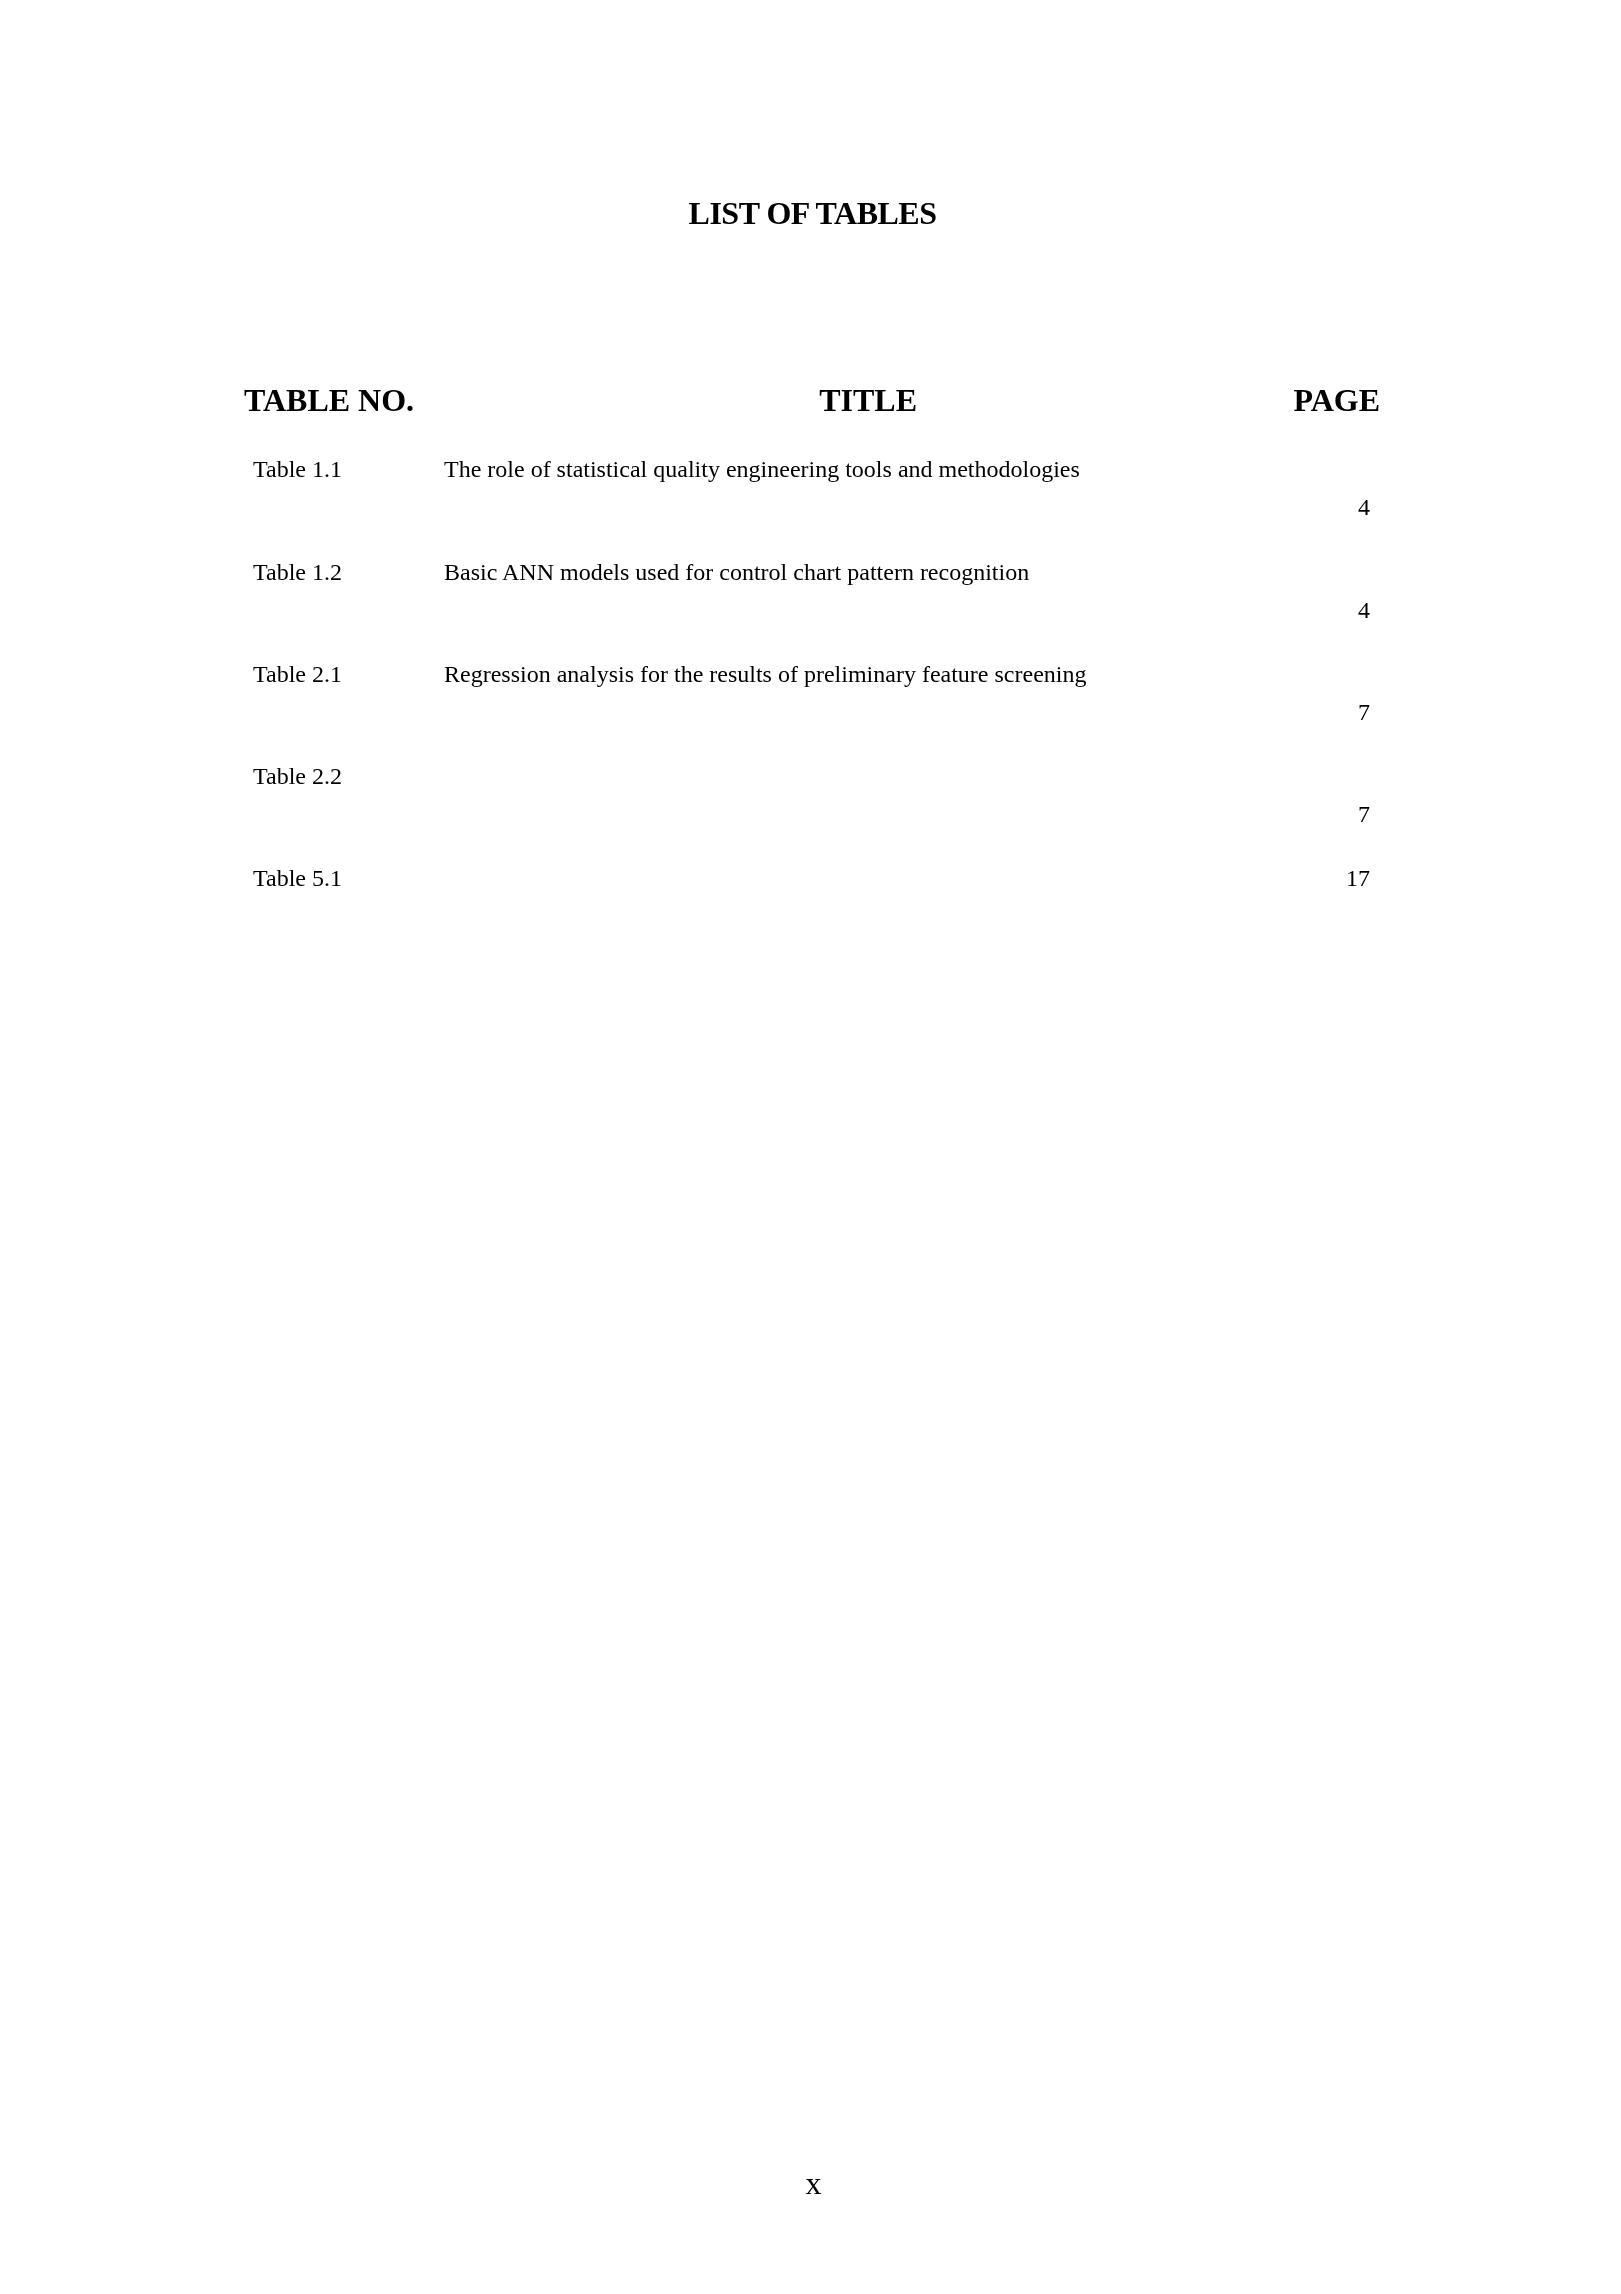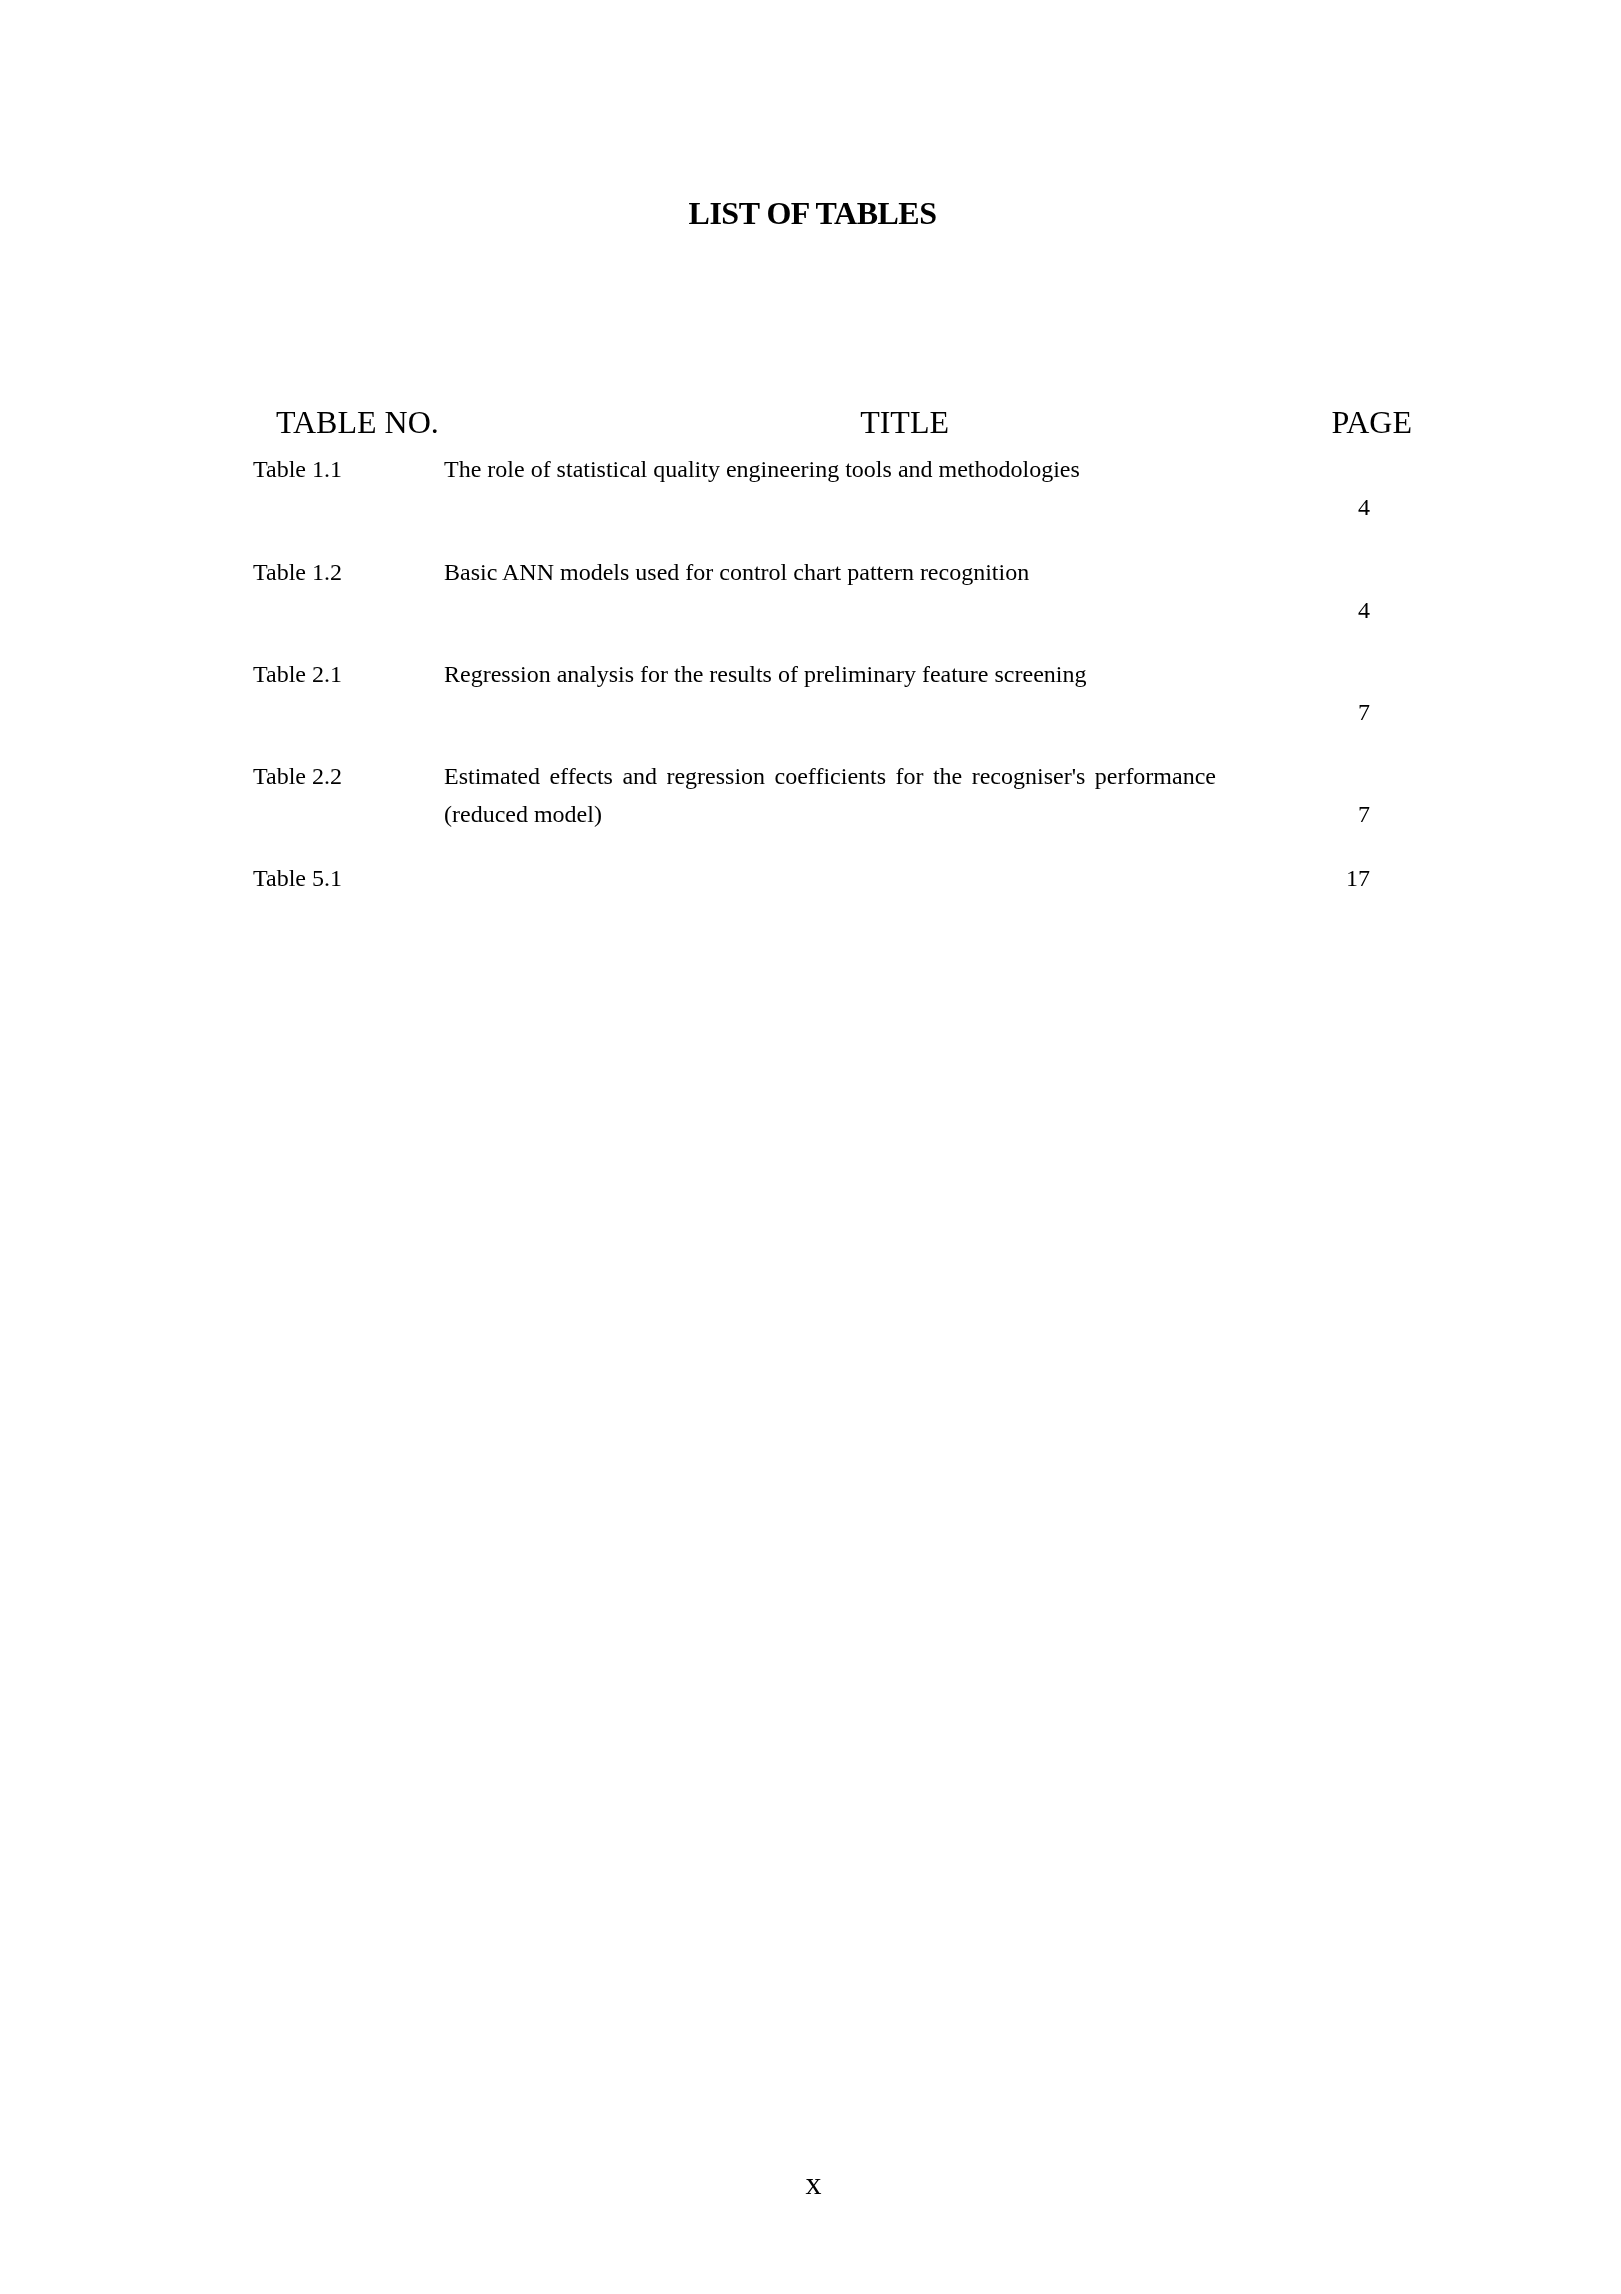--- a/index.html
+++ b/index.html
@@ -1,20 +1,20 @@
 <!DOCTYPE html>
 <html><head>
 <meta charset="utf-8">
 <style>
   html, body { margin: 0; padding: 0; background: #ffffff; }
   body { width: 1621px; height: 2294px; position: relative; overflow: hidden;
          font-family: "Liberation Serif", "DejaVu Serif", serif; color: #000; }
   .page-heading { position: absolute; left: 0; width: 1625px; top: 194px; text-align: center;
                   font-weight: bold; font-size: 32px; line-height: 38px; letter-spacing: -0.5px; }
-  .col-head { position: absolute; top: 403px; font-weight: normal; font-size: 32px; line-height: 38px; margin-left: 32px; }
+  .col-head { position: absolute; top: 381px; font-weight: bold; font-size: 32px; line-height: 38px; }
   .h-no { left: 244px; }
   .h-title { left: 726px; width: 191px; text-align: right; }
   .h-page { left: 1243px; width: 137px; text-align: right; }
   .row { position: absolute; left: 0; width: 1621px; font-size: 24px; line-height: 38px; }
   .row .num { position: absolute; left: 253px; top: 0; white-space: nowrap; }
   .row .title { position: absolute; left: 444px; width: 772px; top: 0; text-align: justify; }
   .row .pg { position: absolute; right: 251px; bottom: 0; white-space: nowrap; }
   .folio { position: absolute; left: 0; width: 1627px; top: 2164px; text-align: center;
            font-size: 32px; line-height: 38px; }
 </style>
@@ -40,21 +40,20 @@
 </div>
 
 <div class="row" style="top:655px;height:76px;">
   <span class="num">Table 2.1</span>
   <span class="title">Regression analysis for the results of preliminary feature screening</span>
   <span class="pg">7</span>
 </div>
 
 <div class="row" style="top:757px;height:76px;">
   <span class="num">Table 2.2</span>
-  <span class="title">Estimated effects and regression coefficients for the recogniser's performance (reduced model)</span>
   <span class="pg">7</span>
 </div>
 
 <div class="row" style="top:859px;height:38px;">
   <span class="num">Table 5.1</span>
   <span class="pg">17</span>
 </div>
 
 <div class="folio">x</div>
 

